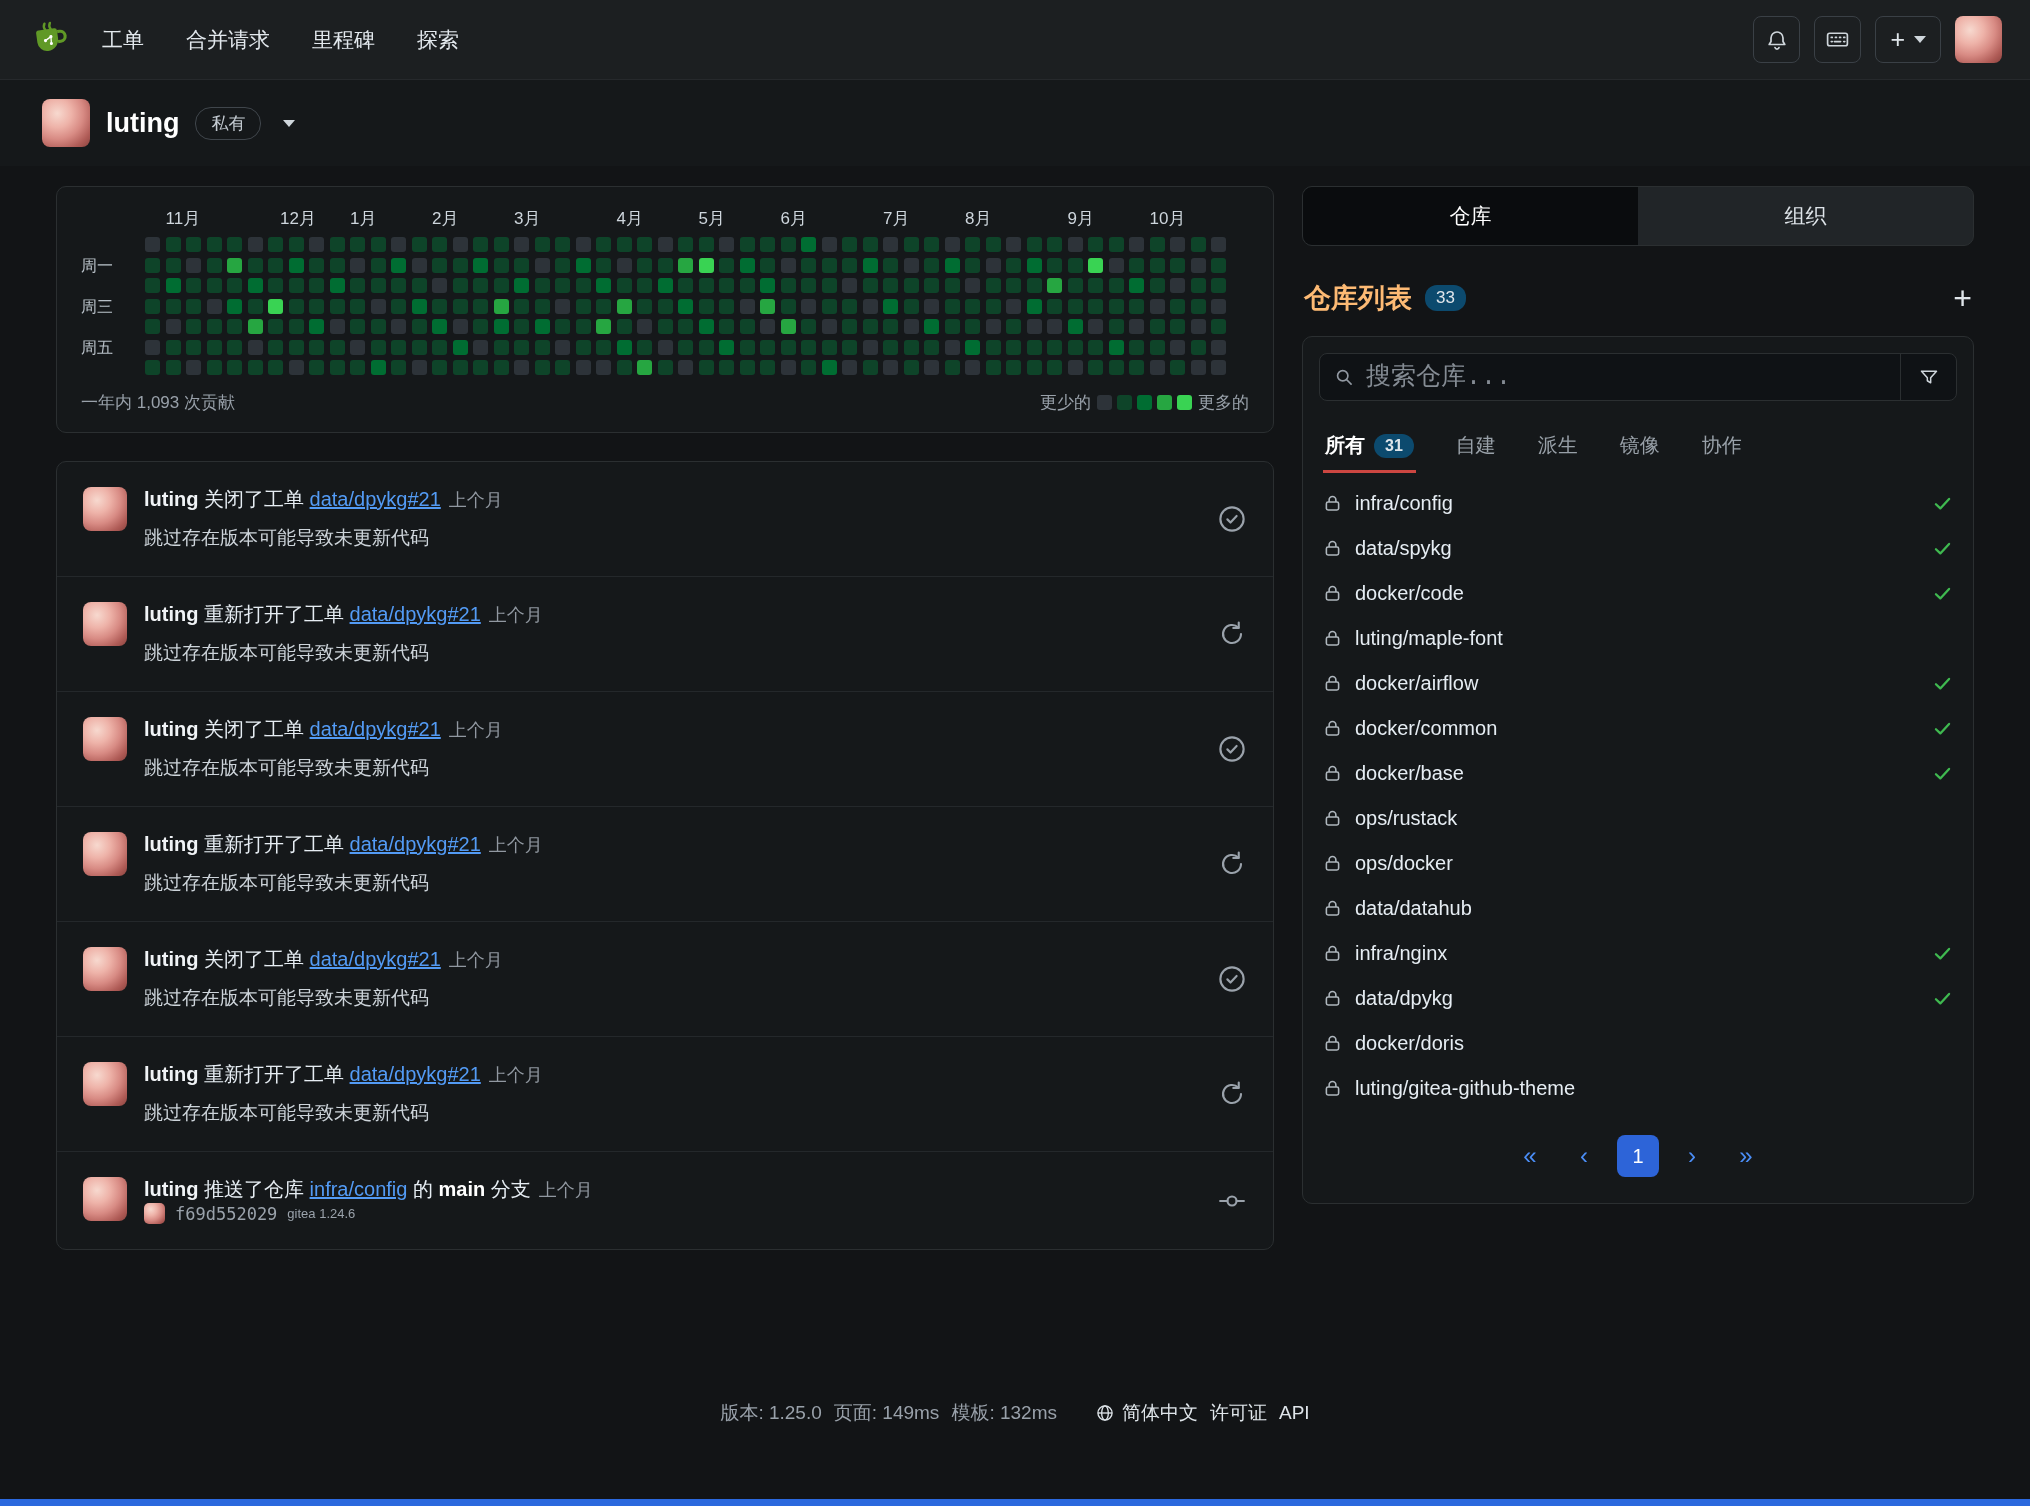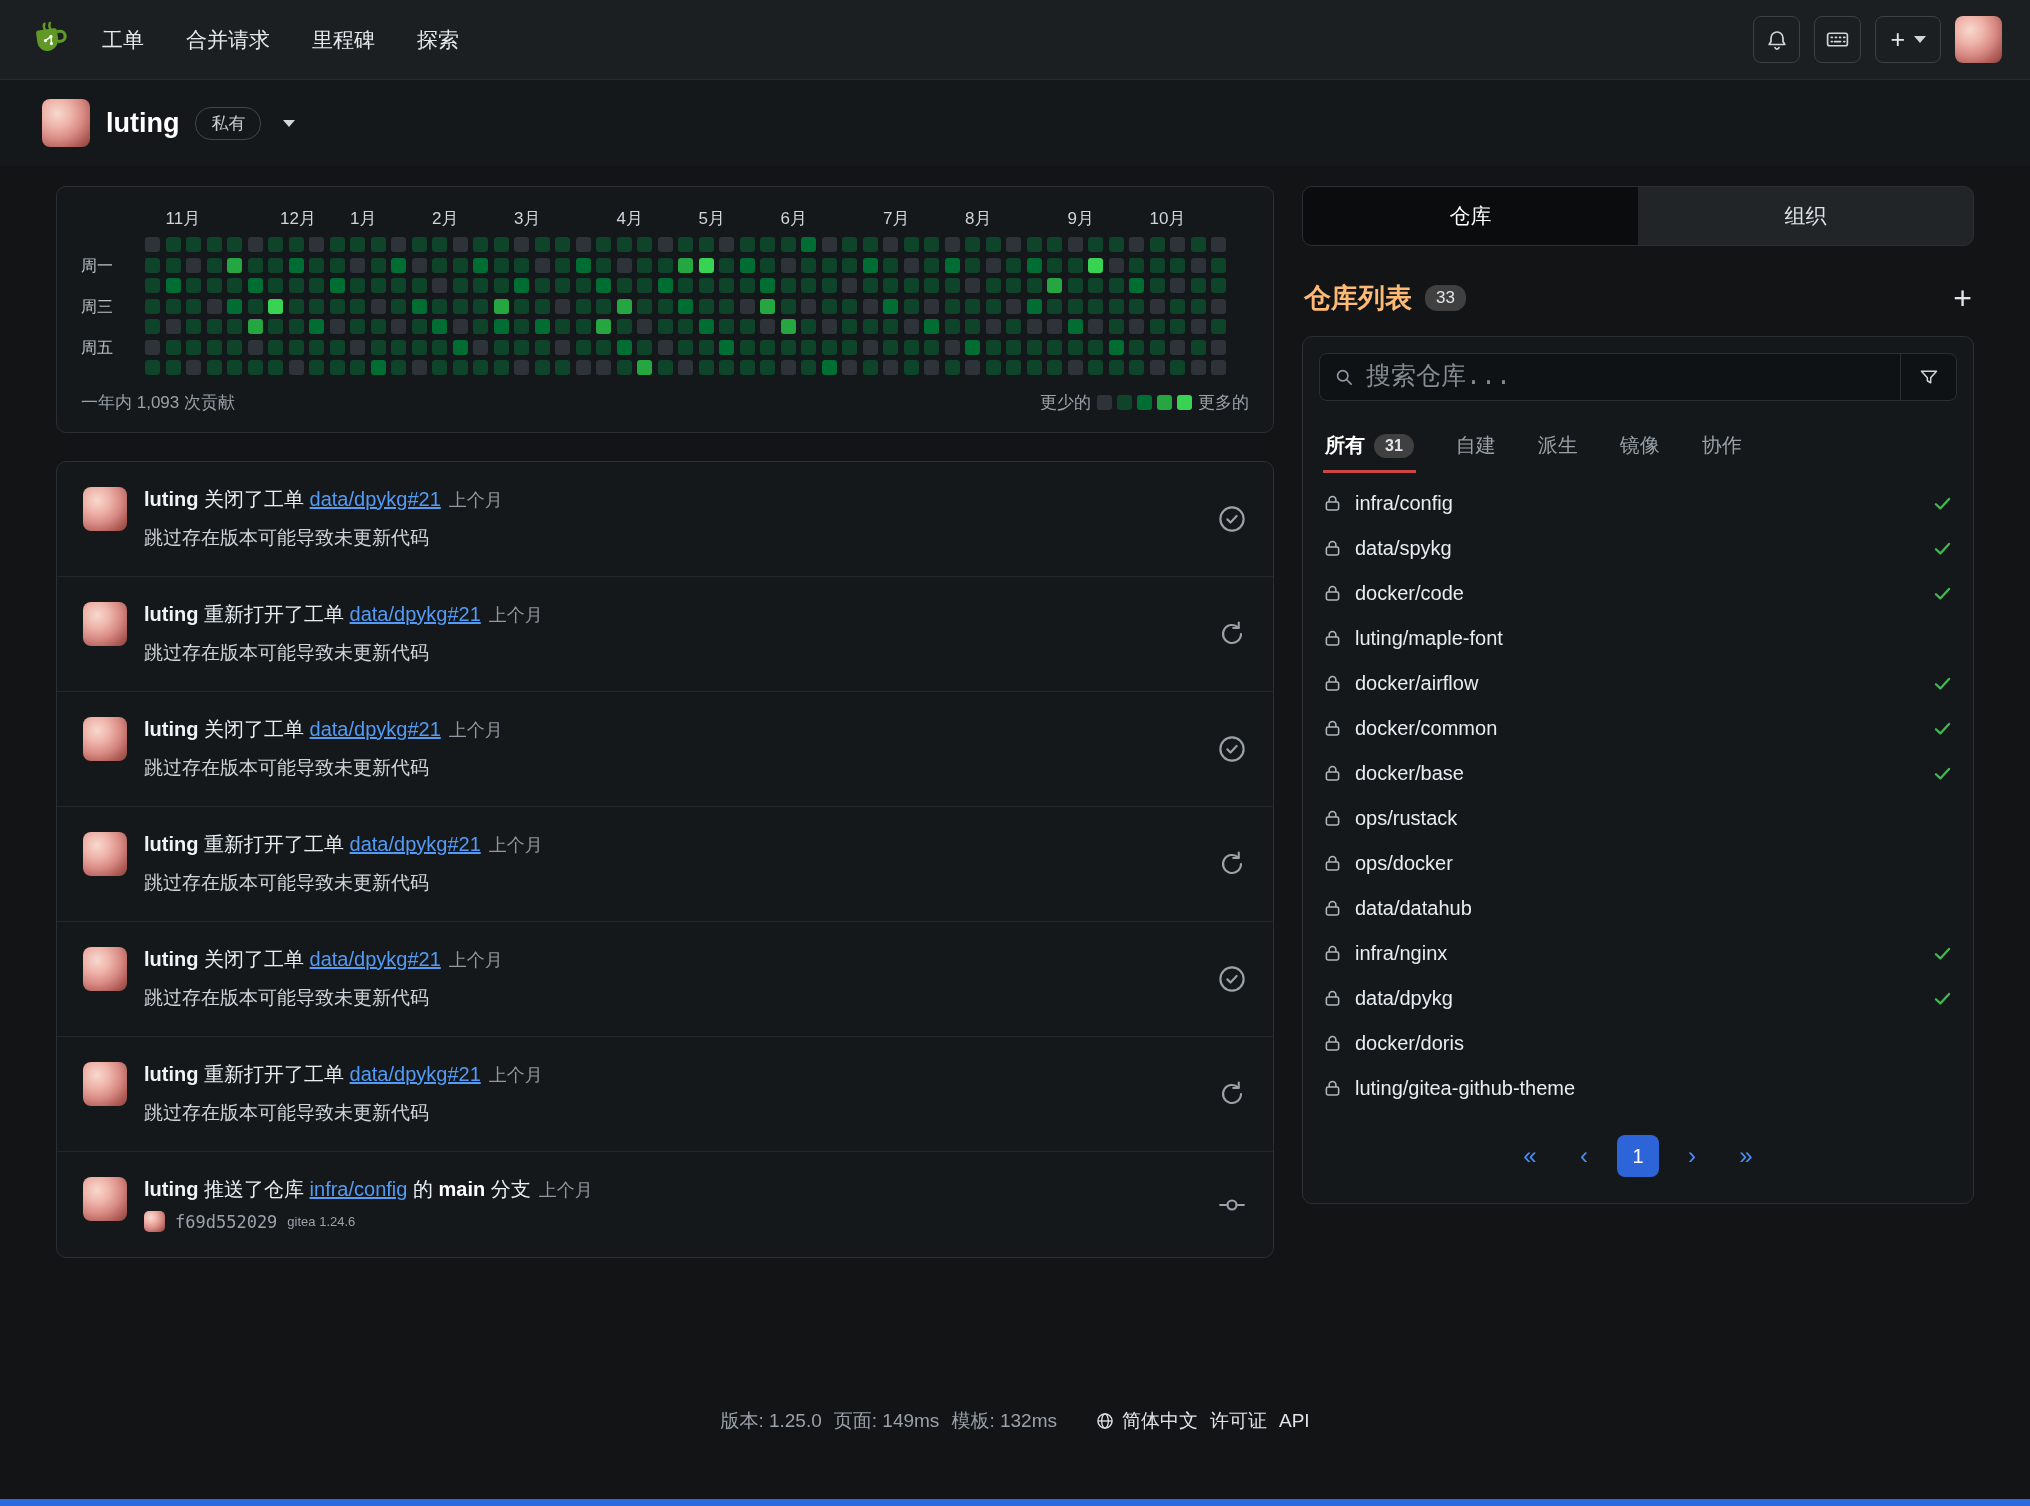--- a/index.html
+++ b/index.html
@@ -71,34 +71,34 @@
   .feed-item { display: flex; gap: 17px; padding: 25px 26px; align-items: flex-start; }
   .feed-item + .feed-item { border-top: 1px solid #24282b; }
   .feed-avatar { width: 44px; height: 44px; }
   .feed-main { flex: 1; min-width: 0; }
   .feed-line1 { font-size: 20px; color: #e6edf3; line-height: 1.25; }
   .feed-user { font-weight: 600; color: #f0f3f6; }
   .feed-link { color: #539bf5; text-decoration: underline; cursor: pointer; }
   .feed-branch { font-weight: 700; color: #fff; }
   .feed-time { color: #9198a1; font-size: 18px; margin-left: 8px; }
   .feed-body { margin-top: 13px; font-size: 19px; color: #cdd4da; }
-  .feed-commit { display: flex; align-items: center; gap: 10px; margin-top: 9px; }
+  .feed-commit { display: flex; align-items: center; gap: 10px; margin-top: 1px; }
   .commit-avatar { width: 21px; height: 21px; border-radius: 5px; }
   .commit-hash { font-family: "DejaVu Sans Mono", "Liberation Mono", monospace; font-size: 17px; color: #9aa2ab; }
   .commit-msg { font-size: 13px; color: #9aa2ab; }
   .feed-icon { flex: none; align-self: center; color: #9aa2ab; width: 30px; height: 30px; }
   .feed-icon svg { width: 30px; height: 30px; }
 
   
   .switcher { display: flex; border: 1px solid #2b2f31; border-radius: 10px; overflow: hidden; margin-top: 18px; height: 60px; background: #212528; }
   .switch-tab { flex: 1; display: flex; align-items: center; justify-content: center; font-size: 21px; color: #dfe5ea; cursor: pointer; }
   .switch-tab.active { background: #0a0c0e; color: #fff; }
   .repo-header { display: flex; align-items: center; gap: 13px; margin-top: 34px; padding: 0 2px; }
   .repo-title { font-size: 27px; font-weight: 700; color: #fdba74; }
-  .count-badge { background: #404040; border-radius: 12px; padding: 3px 11px; font-size: 17px; color: #dfe5ea; }
+  .count-badge { background: #0c4a6e; border-radius: 12px; padding: 3px 11px; font-size: 17px; color: #dfe5ea; }
   .add-btn { margin-left: auto; font-size: 32px; color: #dfe5ea; line-height: 1; cursor: pointer; font-weight: 400; }
   .repo-panel { margin-top: 20px; }
   .search-row { padding: 16px; }
   .search-box { display: flex; align-items: center; border: 1px solid #2b2f31; border-radius: 8px; background: #0f1215; height: 48px; overflow: hidden; }
   .search-icon { margin: 0 12px 0 14px; color: #9198a1; display: flex; }
   .search-input { flex: 1; background: transparent; border: none; outline: none; color: #e6edf3; font-size: 25px; font-family: Liberation Mono, monospace; }
   .search-input::placeholder { color: #858c94; }
   .filter-btn { width: 56px; align-self: stretch; border-left: 1px solid #2b2f31; display: flex; align-items: center; justify-content: center; color: #cfd6dc; cursor: pointer; }
   .filter-tabs { display: flex; gap: 38px; padding: 0 20px; }
   .ftab { padding: 15px 2px 11px; font-size: 20px; color: #98a0a8; display: flex; gap: 9px; align-items: center; border-bottom: 3px solid transparent; cursor: pointer; }

